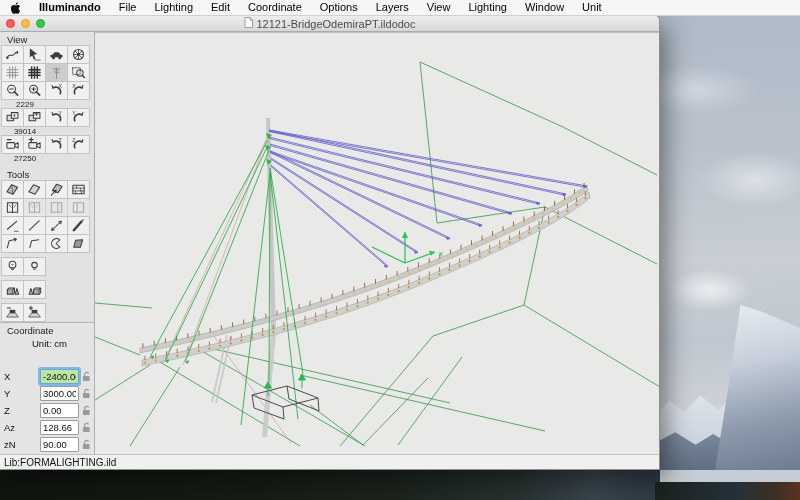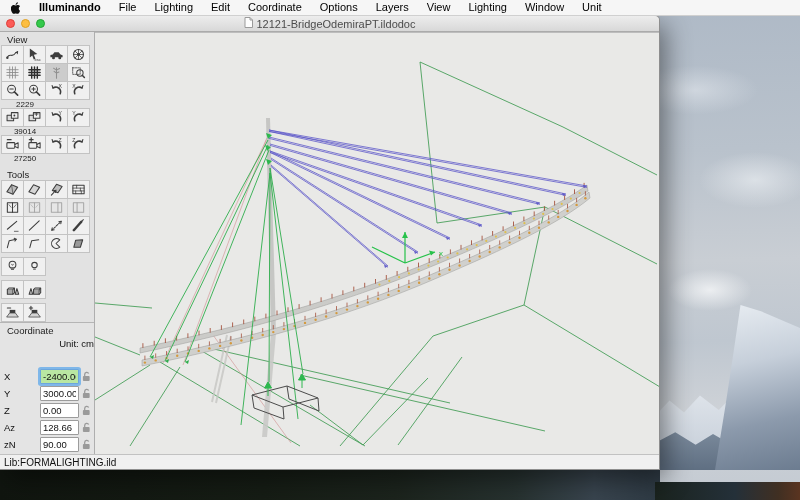--- a/index.html
+++ b/index.html
@@ -66,21 +66,21 @@
   .prow.gaprow{margin-top:5px;}
   .pcell{width:21px;height:17px;flex:0 0 21px;border:1px solid #c3c3c3;margin:-1px 0 0 -1px;
     background:#f0f0f0;display:flex;align-items:center;justify-content:center;box-sizing:content-box;}
   .pcell.active{background:#cccccc;}
   .pcell.disabled{opacity:.35;}
   .pcell svg{stroke:#3d3d3d;fill:none;stroke-width:1.1;stroke-linecap:round;stroke-linejoin:round;}
   .pcounter{width:46px;text-align:center;font-size:8px;color:#222;line-height:9px;padding-left:2px;}
 
   
   .coord-panel{margin-top:auto;border-top:1px solid #b5b5b5;padding-bottom:1px;background:#e4e4e4;}
-  .unit{font-size:9.5px;color:#111;padding:1px 0 18px 32px;text-align:right;}
+  .unit{font-size:9.5px;color:#111;padding:1px 0 18px 32px;}
   .crow{display:flex;align-items:center;margin:2px 3px 2px 4px;}
   .clabel{width:15px;font-size:9.5px;color:#111;}
   .cinput{flex:1;min-width:0;height:13px;font-size:9.5px;border:1px solid #9c9c9c;
     background:#fff;padding:0 2px;font-family:inherit;color:#111;border-radius:1px;margin-left:21px;}
   .cinput.focused{background:#b9e7a2;box-shadow:0 0 0 2px #7fb7e9;border-color:#6ca6dc;}
   .lock{margin-left:3px;display:flex;}
 
   
   .canvas{flex:1;position:relative;background:#e9e9e7;border-top:1px solid #bdbdbd;overflow:hidden;}
   .canvas svg{position:absolute;left:0;top:0;}

